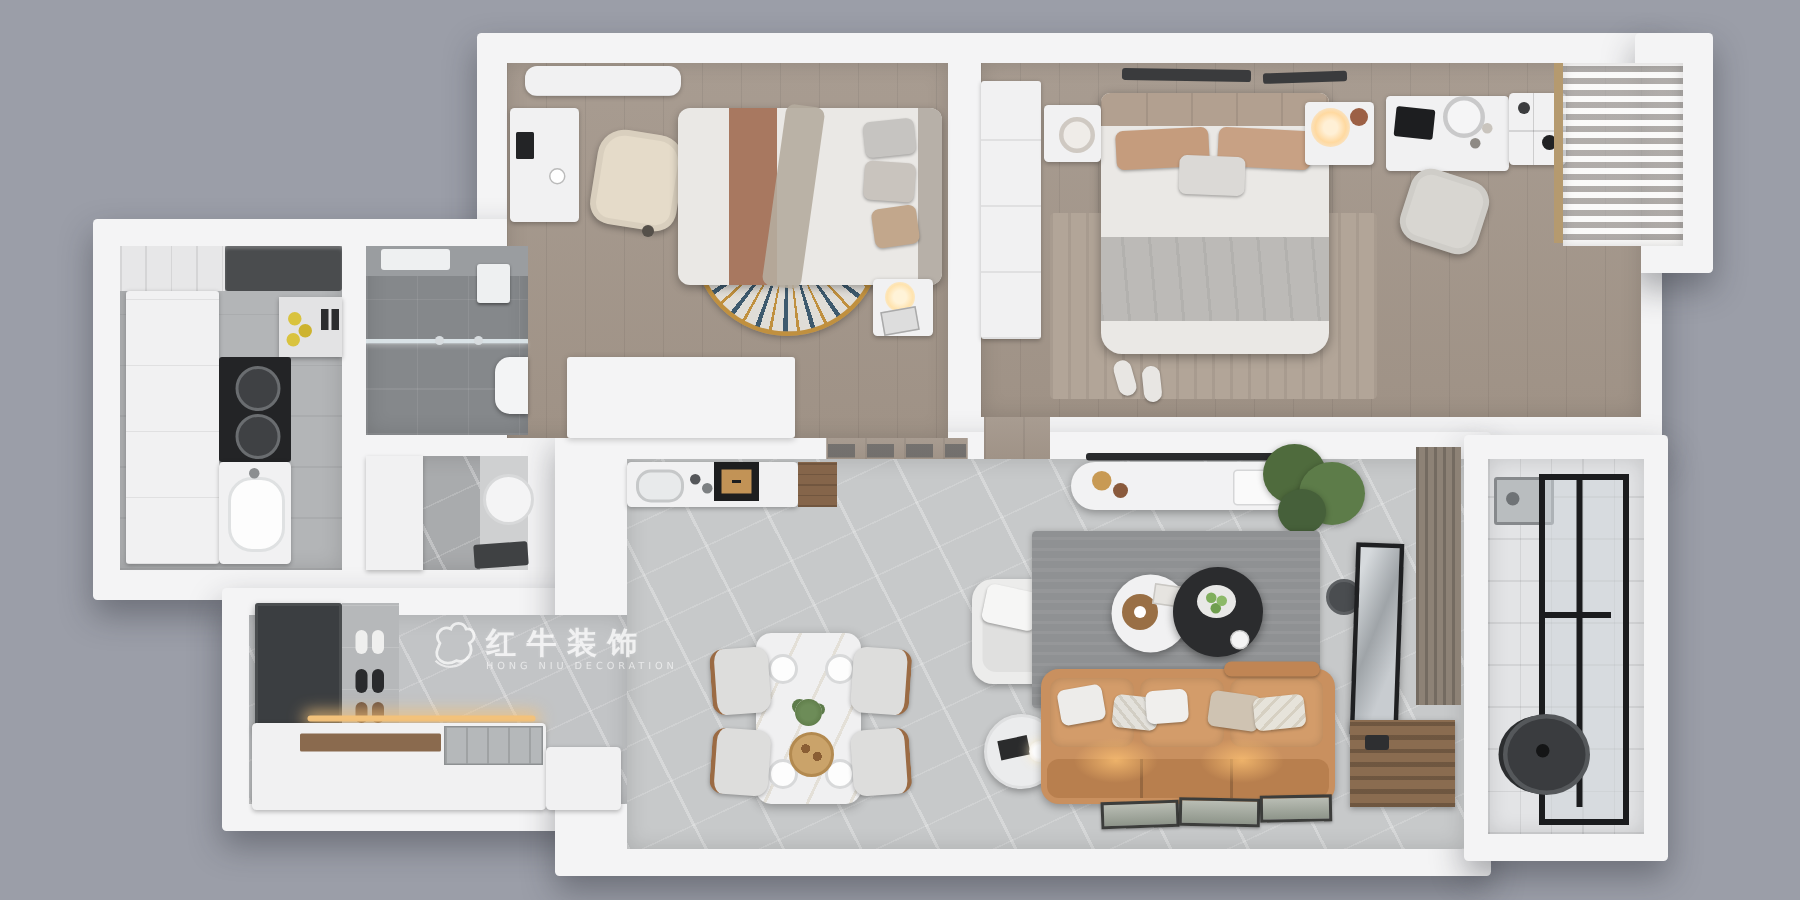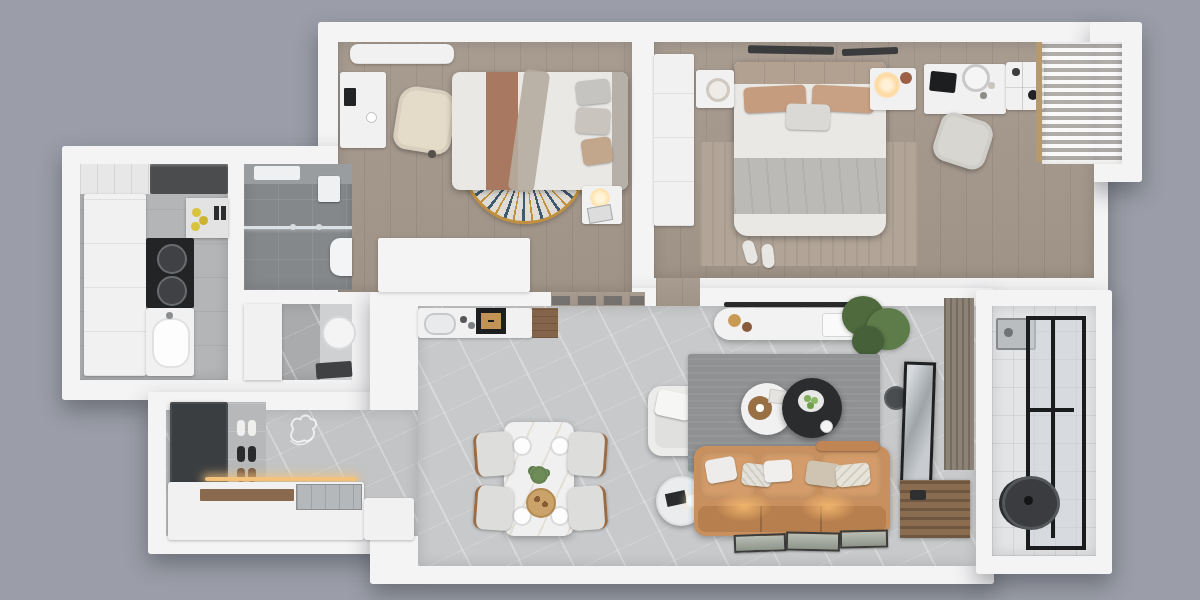--- a/index.html
+++ b/index.html
@@ -266,15 +266,19 @@
     <div class="abs circle" style="left:19px;top:17px;width:9px;height:9px;background:#141516;"></div>
   </div>
 
   <div class="wm" style="left:286px;top:412px;">
     <span>
       <svg width="32" height="38" viewBox="0 0 44 50">
         <path d="M10 22 C4 14 12 5 20 9 C22 2 32 2 34 9 C42 8 44 18 37 22 C42 31 34 41 25 38 C14 44 4 36 8 27 Z" fill="none" stroke="rgba(255,255,255,.85)" stroke-width="2.6"></path>
         <path d="M6 38 C14 46 28 46 36 34" fill="none" stroke="rgba(255,255,255,.75)" stroke-width="2"></path>
       </svg>
     </span>
+    <span>
+      <div class="wm-cn">红牛装饰</div>
+      <div class="wm-en">HONG NIU DECORATION</div>
+    </span>
   </div>
 
 </div>
 
 </body></html>

